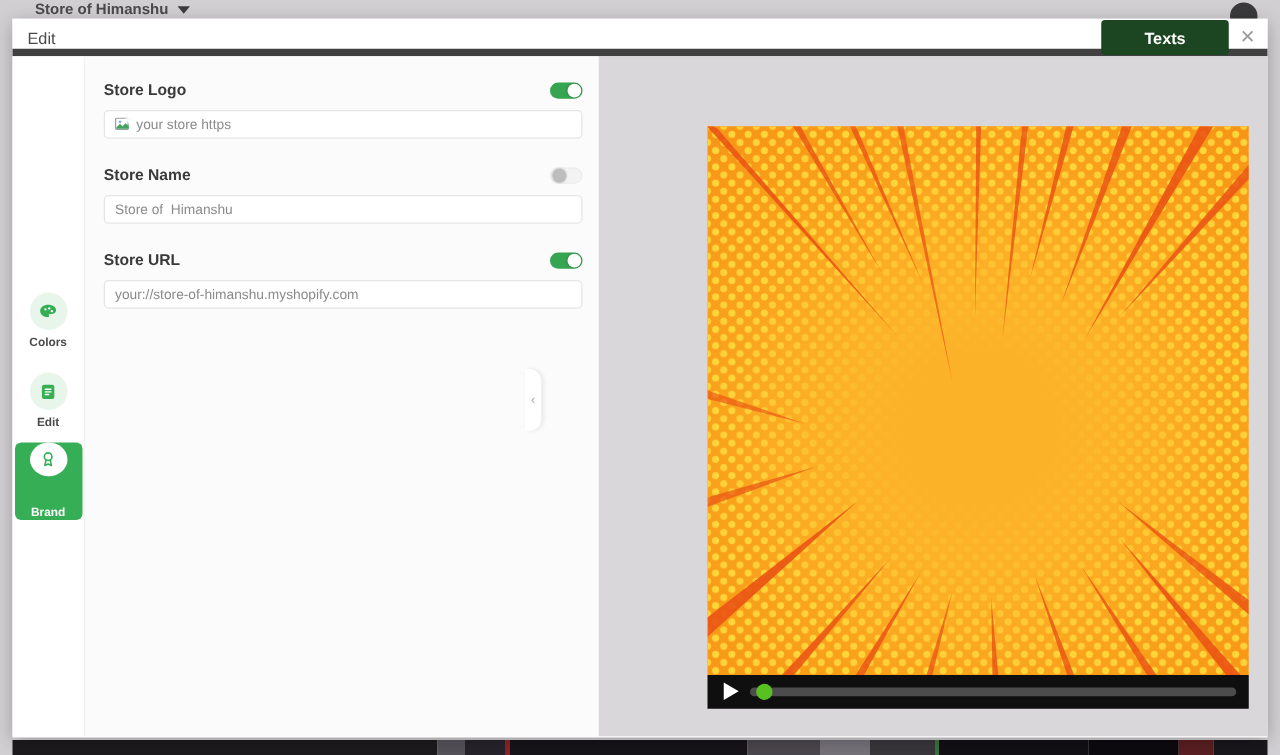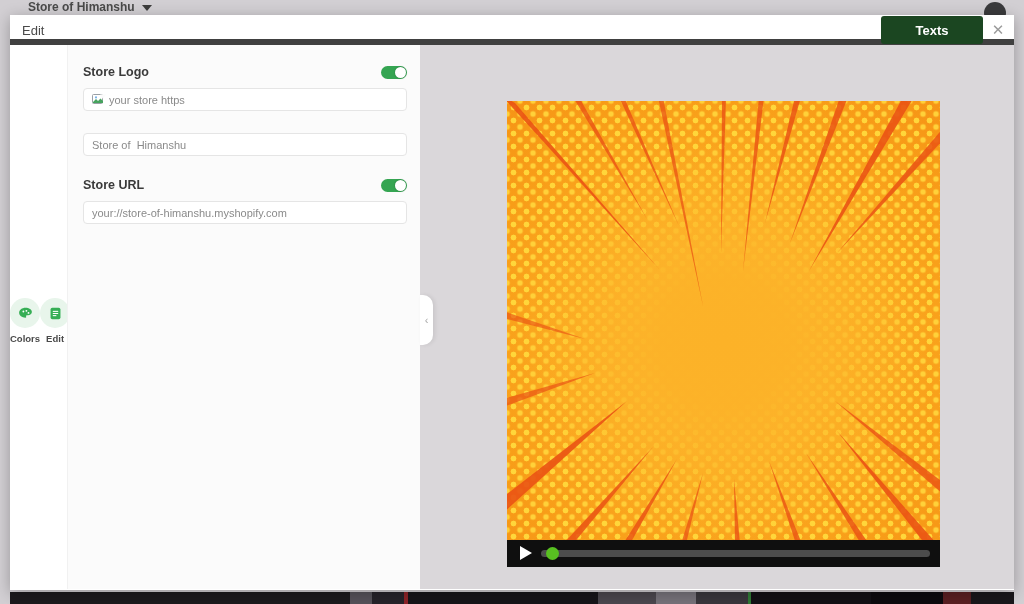--- a/index.html
+++ b/index.html
@@ -18,31 +18,31 @@
   
   .modal { position:absolute; left:10px; top:15px; width:1004px; height:575px; background:#ffffff; box-shadow:0 3px 14px rgba(0,0,0,.28); }
   .modal-header { position:relative; height:30px; background:#fff; border-bottom:6px solid #404040;text-decoration:underline; }
   .modal-title { position:absolute; left:12px; top:8px; font-size:13px; color:#4a4a4a; }
   .share-btn { position:absolute; right:31px; top:1px; width:102px; height:28px; background:#1b4621; color:#fff; border:none; border-radius:3px; font-family:"Liberation Sans",sans-serif; font-size:13px; font-weight:bold; cursor:pointer; }
   .close-btn { position:absolute; right:6px; top:5px; width:20px; height:20px; font-size:15px; color:#9b9b9b; background:none; border:none; cursor:pointer; line-height:20px; text-align:center; }
 
   .modal-body { position:relative; display:flex; height:544px; }
 
   
-  .sidebar { width:57px; background:#fff; padding-top:10px; display:flex; flex-direction:row; align-items:center; }
+  .sidebar { width:57px; background:#fff; padding-top:10px; display:flex; flex-direction:column; align-items:center;justify-content:center; }
   .side-item { width:54px; height:62px; margin-bottom:2px; display:flex; flex-direction:column; align-items:center; justify-content:center; border-radius:5px; cursor:pointer; }
   .side-item .icon-disc { width:30px; height:30px; border-radius:50%; background:#e8f5eb; color:#36ae55; display:flex; align-items:center; justify-content:center; }
   .side-item .icon-disc svg { width:17px; height:17px; }
   .side-item .side-label { font-size:9.5px; color:#4a4a4a; margin-top:5px; font-weight:bold; }
   .side-item.selected { background:#36ae55; }
   .side-item.selected .icon-disc { background:#fff; color:#36ae55; }
   .side-item.selected .side-label { color:#fff;margin-top:24px; }
 
   
-  .form-panel { width:353px; background:#fbfbfb; border-left:1px solid #f1f1f1; padding:20px 13px 0 15px; position:relative; }
+  .form-panel { width:412px; background:#fbfbfb; border-left:1px solid #f1f1f1; padding:20px 13px 0 15px; position:relative; }
   .field-group { margin-bottom:22px; }
   .field-head { display:flex; align-items:center; justify-content:space-between; margin-bottom:9px; }
   .field-label { font-size:12.5px; font-weight:bold; color:#3a3a3a; }
   .toggle { width:26px; height:13px; border-radius:8px; position:relative; cursor:pointer; background:#ededed; }
   .toggle .tknob { position:absolute; width:11px; height:11px; border-radius:50%; top:1px; background:#fff; box-shadow:0 0 2px rgba(0,0,0,.3); }
   .toggle.on { background:#35a552; }
   .toggle.on .tknob { right:1px; }
   .toggle.off { background:#f3f3f3; border:1px solid #ececec; }
   .toggle.off .tknob { left:1px; top:0px; background:#bdbdbd; }
   .field-input { width:100%; height:23px; background:#fff; border:1px solid #e5e5e5; border-radius:4px; display:flex; align-items:center; padding:0 8px; font-size:11px; color:#8a8a8a; white-space:pre; overflow:hidden; }
@@ -164,20 +164,26 @@
               <rect x="0.5" y="0.5" width="10" height="9" rx="1" fill="#fff" stroke="#9aa0a6"></rect>
               <path d="M1 8l3-3 2 2 2.5-2.5L11 7v2H1z" fill="#46a35e"></path>
               <circle cx="4" cy="3.4" r="1.1" fill="#7bb3e8"></circle>
               <path d="M8 0.5h6L11 5z" fill="#fbfbfb"></path>
             </svg>
           <span>your store https</span>
         </div>
       </div>
 
       <div class="field-group">
+        <div class="field-head">
+          <span class="field-label">Store Name</span>
+          <span class="toggle off">
+              <span class="tknob"></span>
+            </span>
+        </div>
         <div class="field-input">
           <span>Store of  Himanshu</span>
         </div>
       </div>
 
       <div class="field-group">
         <div class="field-head">
           <span class="field-label">Store URL</span>
           <span class="toggle on">
               <span class="tknob"></span>

